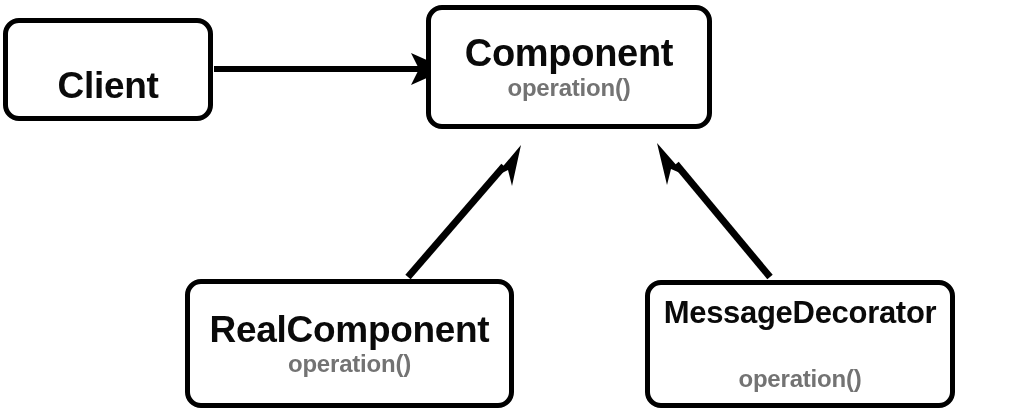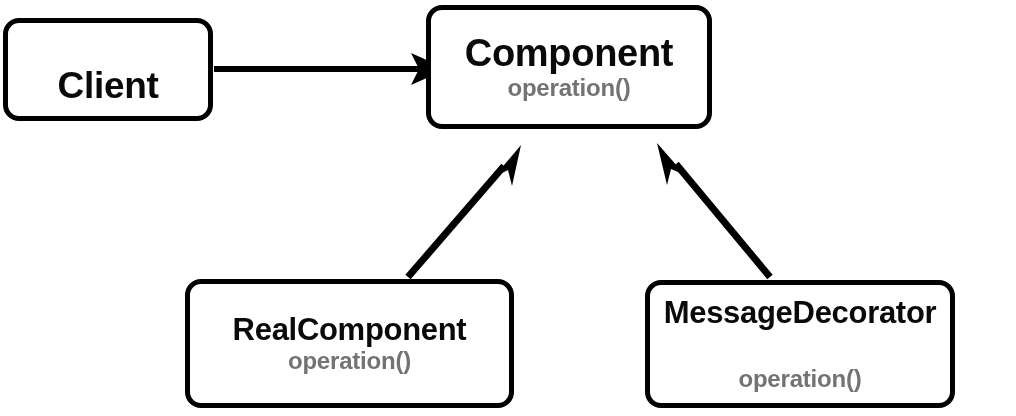--- a/index.html
+++ b/index.html
@@ -50,21 +50,21 @@
 
   #node-component {
     left: 426px; top: 5px; width: 286px; height: 124px;
   }
   #node-component .node-title { font-size: 38px; margin-bottom: 1px; }
   #node-component .node-op    { font-size: 24px; }
 
   #node-realcomponent {
     left: 185px; top: 279px; width: 329px; height: 129px;
   }
-  #node-realcomponent .node-title { font-size: 31px; margin-bottom: 1px; }
+  #node-realcomponent .node-title { font-size: 37px; margin-bottom: 1px; }
   #node-realcomponent .node-op    { font-size: 24px; }
 
   #node-messagedecorator {
     left: 645px; top: 280px; width: 310px; height: 128px; gap: 35px;
   }
   #node-messagedecorator .node-title { font-size: 31px; margin-bottom: 1px; }
   #node-messagedecorator .node-op    { font-size: 24px; }
 
   
   #edges {

